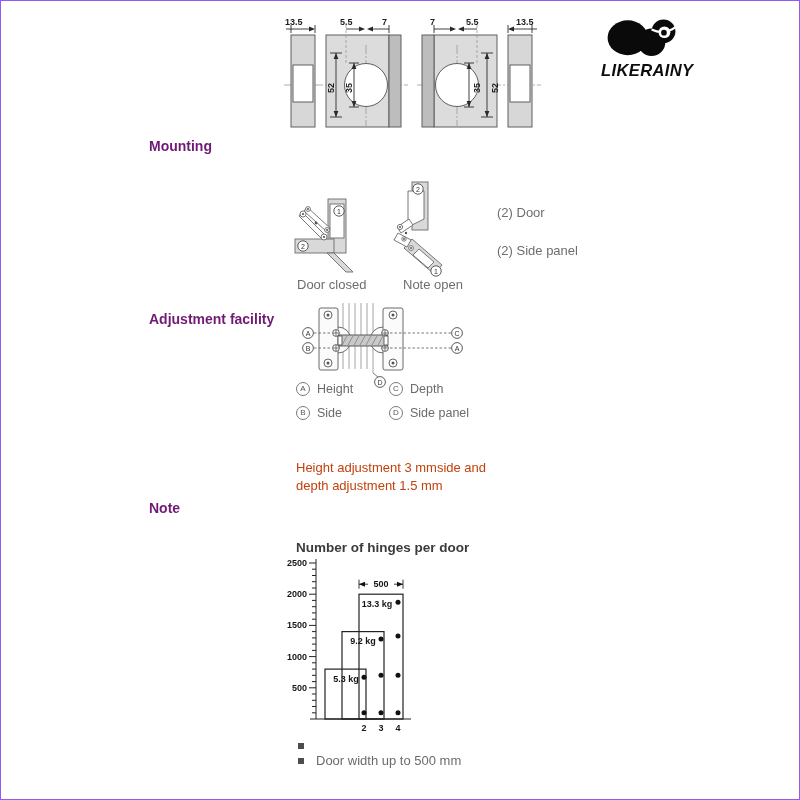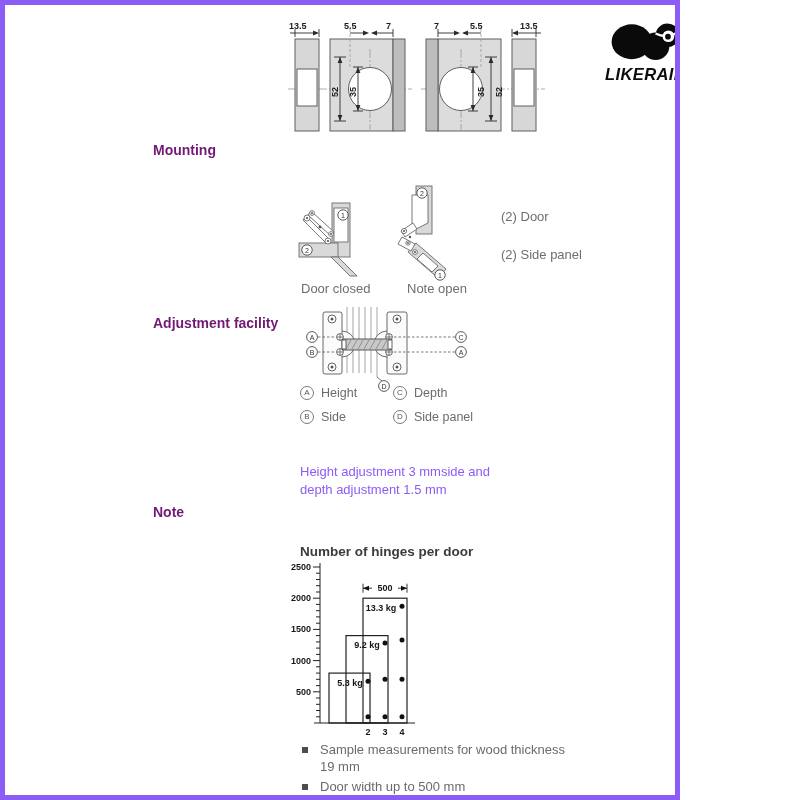--- a/index.html
+++ b/index.html
@@ -1,20 +1,20 @@
 <!DOCTYPE html>
 <html><head>
 <meta charset="utf-8">
 <style>
   html,body{margin:0;padding:0;background:#fff;}
-  #page{position:relative;width:680px;height:800px;background:#fff;border:5px solid #8b5cf6;
+  #page{position:relative;width:800px;height:800px;background:#fff;border:1px solid #8b5cf6;
         box-sizing:border-box;font-family:"Liberation Sans",sans-serif;overflow:hidden;}
   .abs{position:absolute;}
   .h1{font-size:14px;font-weight:700;color:#701a75;}
-  .body-txt{font-size:13px;color:#8b5cf6;}
+  .body-txt{font-size:13px;color:#c2410c;}
   .cap{font-size:13px;color:#6e6e6e;}
   .bold-sub{font-size:13.5px;font-weight:700;color:#3b3b3b;}
   
   .panel{fill:#d7d7d7;stroke:#5f5f5f;stroke-width:1;}
   .panel2{fill:#dcdcdc;stroke:#5f5f5f;stroke-width:1;}
   .panel3{fill:#bdbdbd;stroke:#5f5f5f;stroke-width:1;}
   .slot{fill:#ffffff;stroke:#5f5f5f;stroke-width:1;}
   .cup{fill:#ffffff;stroke:#5f5f5f;stroke-width:1;}
   .cl{stroke:#9a9a9a;stroke-width:0.8;stroke-dasharray:9 2 2 2;fill:none;}
   .dl{stroke:#2a2a2a;stroke-width:0.9;fill:none;}
@@ -355,21 +355,20 @@
       <circle cx="111" cy="82" r="2.5" class="chf"></circle>
       <circle cx="111" cy="48.3" r="2.5" class="chf"></circle>
       <text x="77" y="177" class="chnum chmid">2</text>
       <text x="94" y="177" class="chnum chmid">3</text>
       <text x="111" y="177" class="chnum chmid">4</text>
     </svg>
 
   <div class="abs blist" style="left:295px;top:736px;">
     <div class="bitem">
       <span class="bsq"></span>
-      <span class="btxt">Sample measurements for wood thickness 19 mm</span>
     </div>
     <div class="bitem">
       <span class="bsq"></span>
       <span class="btxt">Door width up to 500 mm</span>
     </div>
   </div>
 
 </div>
 
 </body></html>

